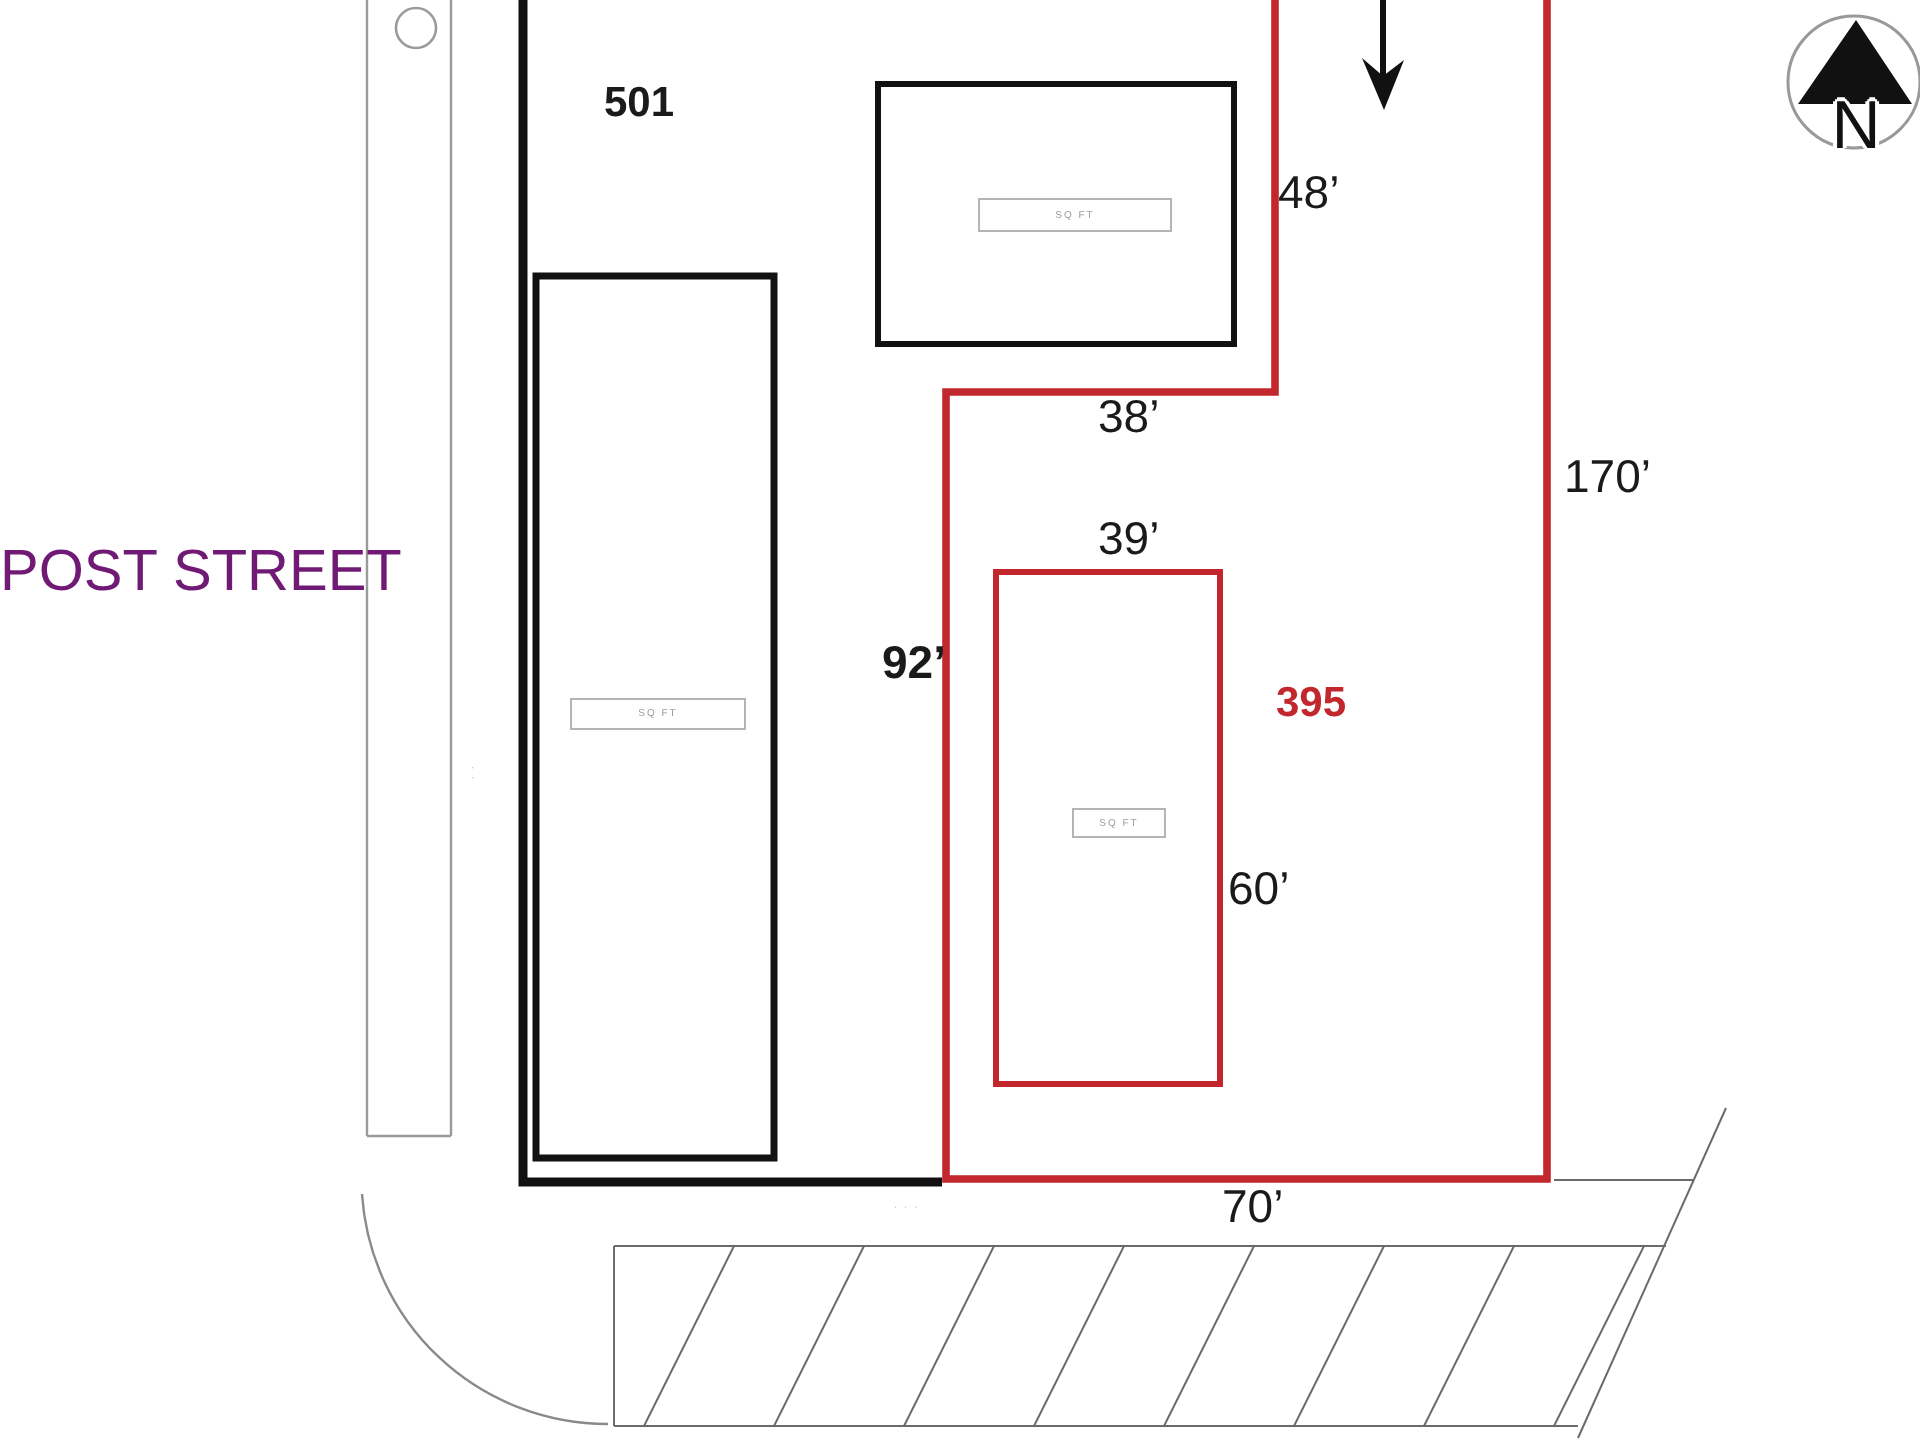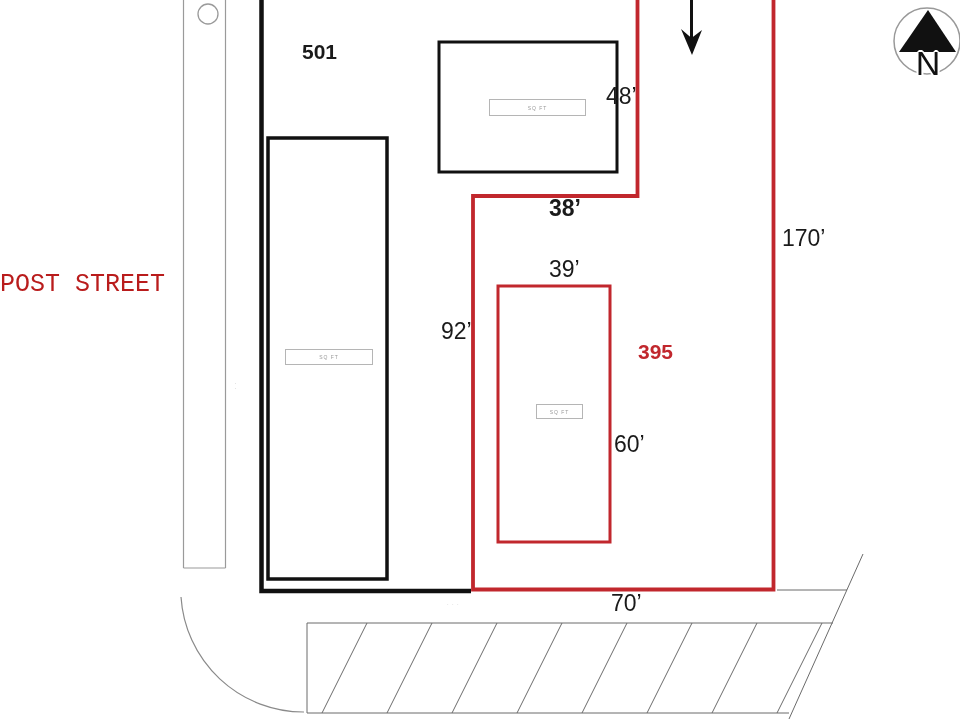--- a/index.html
+++ b/index.html
@@ -3,28 +3,28 @@
 <meta charset="utf-8">
 <style>
   html,body{margin:0;padding:0;background:#fff;}
   #plan{position:relative;width:960px;height:720px;background:#ffffff;overflow:hidden;
         font-family:"Liberation Sans", sans-serif;color:#111;}
   #linework{position:absolute;left:0;top:0;}
   .lbl{position:absolute;white-space:nowrap;line-height:1;}
   .dim{font-size:23px;color:#1a1a1a;}
   .lotnum{font-size:21px;color:#1a1a1a;font-weight:bold;}
   .lotnum.red{color:#c1272d;}
-  .street{left:0px;top:272px;font-size:25px;color:#b91c1c;font-family:Liberation Mono, monospace;}
+  .street{left:0px;top:272px;font-size:29px;color:#701a75;}
   .lot501{left:302px;top:41px;}
   .lot503{left:638px;top:341px;}
-  .d48{left:606px;top:85px;}
-  .d38{left:549px;top:197px;font-weight:bold;}
+  .d48{left:639px;top:85px;}
+  .d38{left:549px;top:197px;}
   .d140{left:782px;top:227px;}
   .d26{left:549px;top:258px;}
-  .d92{left:441px;top:320px;}
+  .d92{left:441px;top:320px;font-weight:bold;}
   .d60{left:614px;top:418px;margin-top:15px;}
   .d70{left:611px;top:592px;}
   .tinybox{position:absolute;border:1px solid #b5b5b5;background:#fff;
            display:flex;align-items:center;justify-content:center;
            font-size:5px;color:#9a9a9a;letter-spacing:1px;}
   .box-top{left:489px;top:99px;width:95px;height:15px;}
   .box-left{left:285px;top:349px;width:86px;height:14px;}
   .box-red{left:536px;top:404px;width:45px;height:13px;}
   .tinynote{position:absolute;font-size:5px;color:#adadad;letter-spacing:1px;}
   .note-bottom{left:447px;top:601px;}

